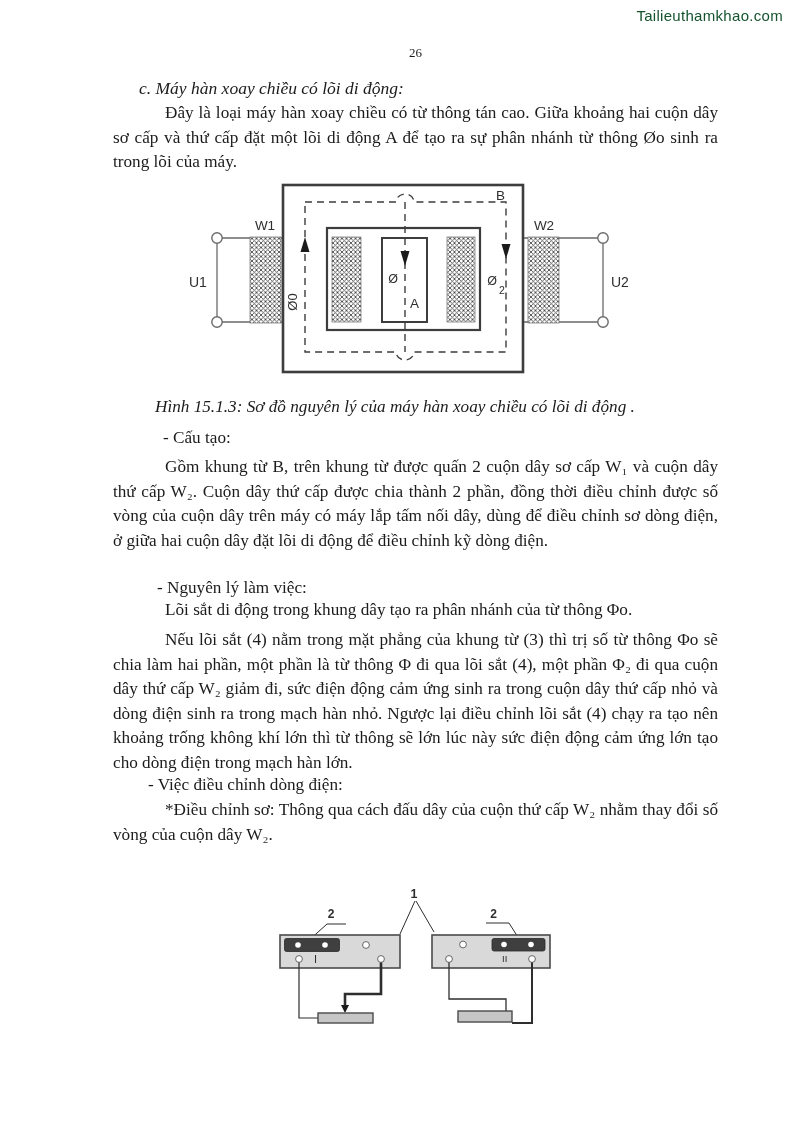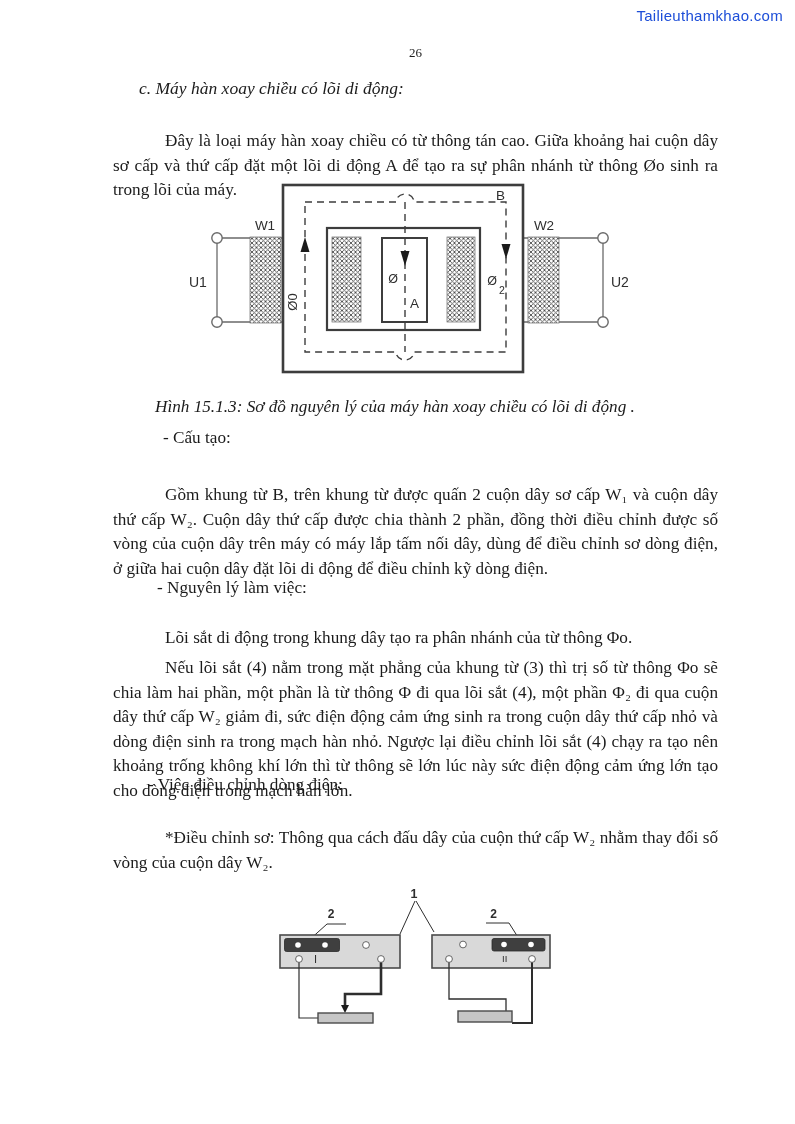--- a/index.html
+++ b/index.html
@@ -3,25 +3,25 @@
 <meta charset="utf-8">
 <style>
   html,body { margin:0; padding:0; background:#fff; }
   .page {
     position:relative; width:795px; height:1124px; background:#ffffff;
     font-family:"Liberation Serif", serif; color:#1b1b1b; overflow:hidden;
   }
   .abs { position:absolute; }
   .watermark {
     top:7px; right:12px; font-family:"Liberation Sans", sans-serif;
-    font-size:15px; color:#1d4ed8; text-shadow:1px 1px 0 #ffffff; letter-spacing:.3px;
+    font-size:15px; color:#14532d; text-shadow:1px 1px 0 #ffffff; letter-spacing:.3px;
   }
   .pageno { top:45px; left:113px; width:605px; text-align:center; font-size:13px; }
   .heading { top:78px; left:139px; font-style:italic; font-size:17.5px; }
-  .para { left:113px; width:605px; font-size:17.2px; line-height:24.5px; text-align:justify;margin-top:28px; }
+  .para { left:113px; width:605px; font-size:17.2px; line-height:24.5px; text-align:justify; }
   .indent { text-indent:52px; }
   .caption { top:397px; left:155px; font-style:italic; font-size:17.2px; }
   .sect { font-size:17.2px; line-height:24.5px; }
   .pos-p1 { top:101px; }
   .pos-s1 { top:426px; left:163px; }
   .pos-p2 { top:455px; }
   .pos-s2 { top:576px; left:157px; }
   .pos-p3 { top:598px; }
   .pos-p4 { top:628px; }
   .pos-s3 { top:773px; left:148px; }

